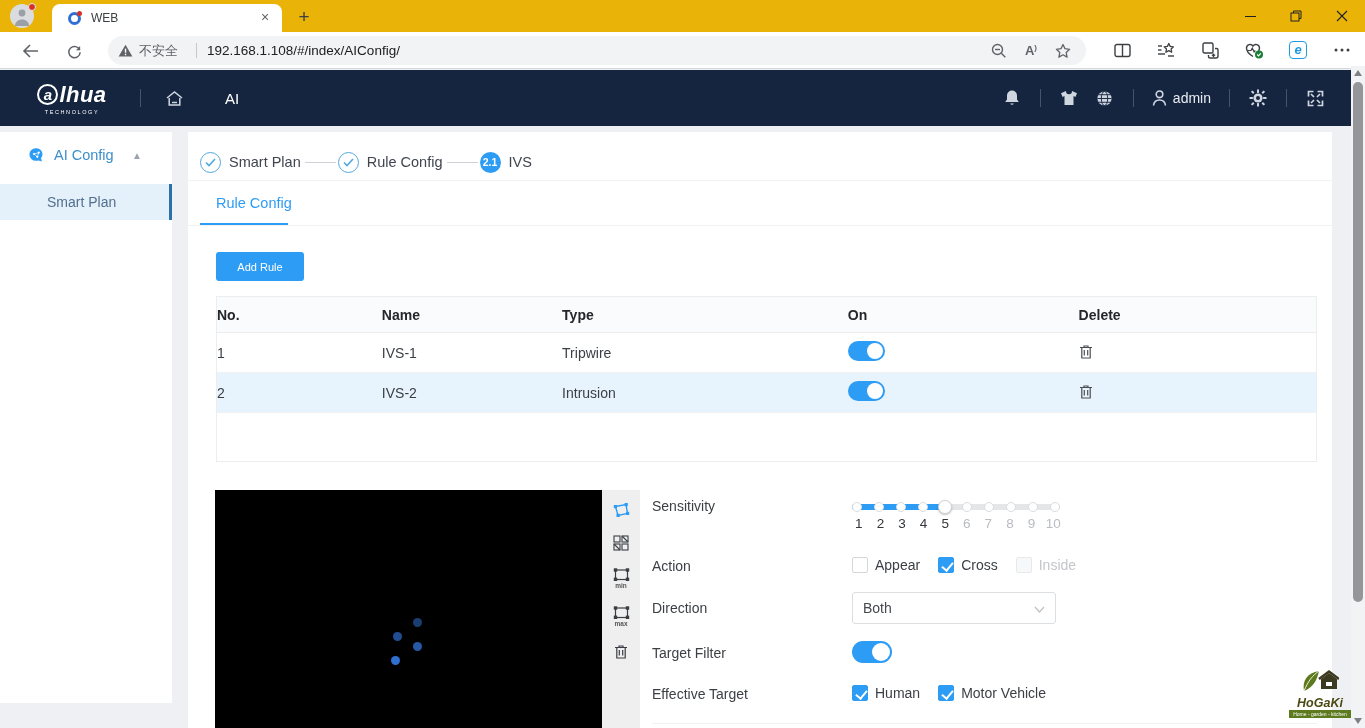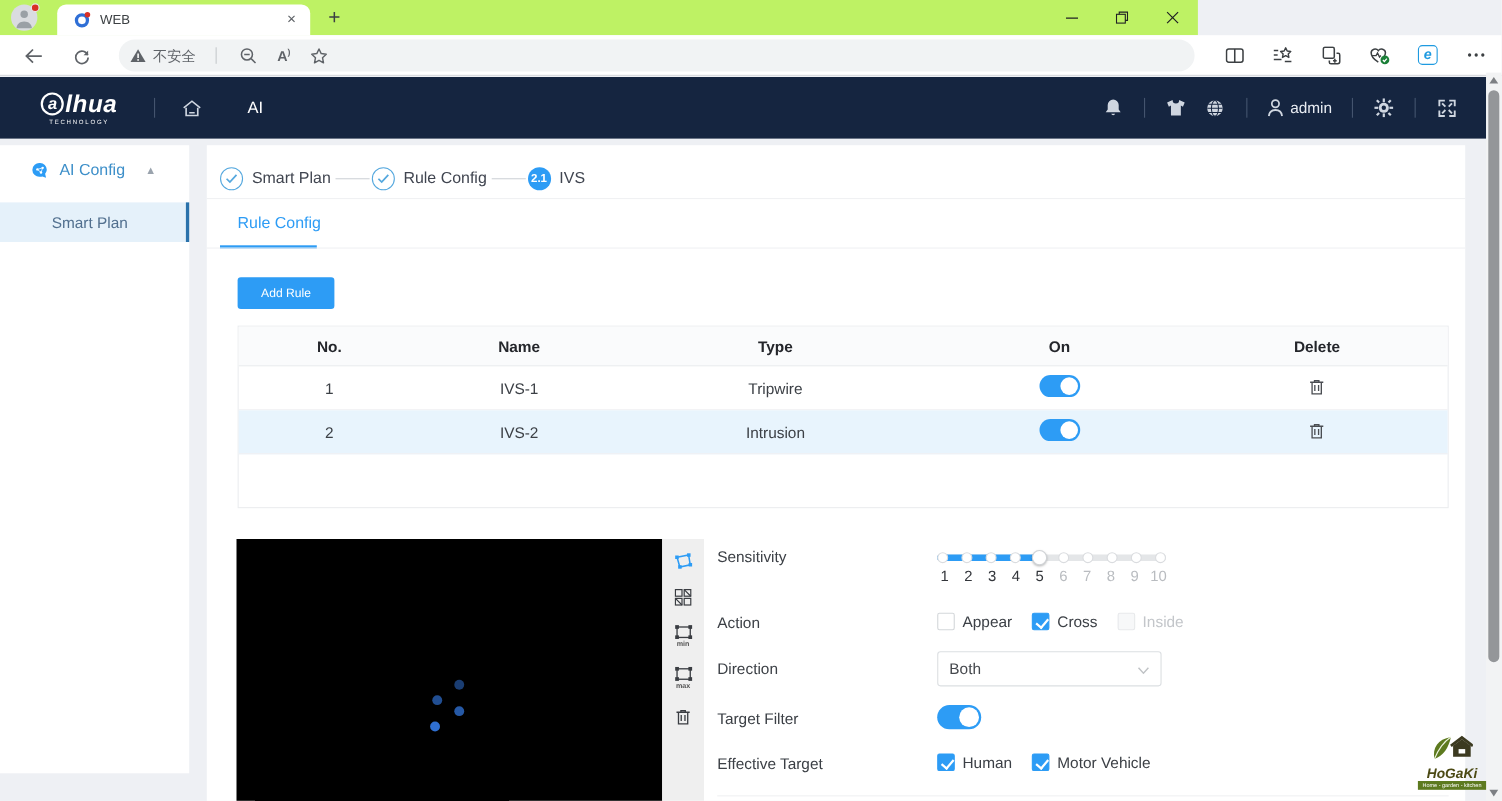--- a/index.html
+++ b/index.html
@@ -1,20 +1,20 @@
 <!DOCTYPE html>
 <html><head>
 <meta charset="utf-8">
 <style>
   * { margin:0; padding:0; box-sizing:border-box; }
   html,body { width:1365px; height:728px; overflow:hidden;
     font-family:"Liberation Sans", sans-serif; background:#eef0f4; }
 
   
-  #titlebar { position:absolute; left:0; top:0; width:1089px; height:32px; background:#bef264; }
+  #titlebar { position:absolute; left:0; top:0; width:1365px; height:32px; background:#eab308; }
   .avatar { position:absolute; left:10px; top:4px; width:24px; height:24px; border-radius:50%;
     background:#dadce0; overflow:hidden; }
   .avatar svg { display:block; margin:4px auto 0; }
   .avatar-dot { position:absolute; left:28px; top:3px; width:8px; height:8px; border-radius:50%;
     background:#d93025; border:1.5px solid #e8eaed; }
   .tab { position:absolute; left:52px; top:4px; width:230px; height:28px; background:#fff;
     border-radius:8px 8px 0 0; display:flex; align-items:center; padding:0 8px; }
   .favicon { width:13px; height:13px; border:3px solid #2f6fd6; border-radius:50%; margin:0 10px 0 8px; position:relative; }
   .favicon::after { content:""; position:absolute; right:-4px; top:-4px; width:5px; height:5px;
     border-radius:50%; background:#d93025; }
@@ -86,21 +86,21 @@
 
   .add-btn { position:absolute; left:28px; top:120px; width:88px; height:29px; background:#2d9cf5;
     color:#fff; font-size:11px; border:none; border-radius:3px; display:flex; align-items:center; justify-content:center; }
 
   .table { position:absolute; left:28px; top:164px; width:1101px; height:166px;
     border:1px solid #ebedef; font-size:14px; color:#3c4046; }
   .tr { display:flex; align-items:center; }
   .tr.head { height:36px; background:#fafbfc; font-weight:bold; color:#24262b; border-bottom:1px solid #ebedef; }
   .tr.row { height:40px; border-bottom:1px solid #f0f1f3; }
   .tr.row.selected { background:#e8f4fd; }
-  .td { text-align:center; }
+  .td { }
   .td.c-no{width:15%;} .td.c-name{width:16.4%;} .td.c-type{width:26%;} .td.c-on{width:21%;} .td.c-del{width:21.6%;}
   .toggle { display:inline-block; width:37px; height:20px; border-radius:10px; background:#2d9cf5; position:relative; }
   .toggle::after { content:""; position:absolute; right:2px; top:2px; width:16px; height:16px;
     border-radius:50%; background:#fff; }
   .trash { display:inline-block; }
 
   
   .video { position:absolute; left:27px; top:358px; width:387px; height:238px; background:#000; }
   .spin-dot { position:absolute; width:9px; height:9px; border-radius:50%; background:#2f6fd0; }
   .tools { position:absolute; left:414px; top:358px; width:38px; height:238px; background:#efefef;
@@ -198,20 +198,21 @@
       </svg>
   </div>
   <div class="urlbar">
     <svg width="15" height="13" viewBox="0 0 16 14">
         <path d="M8 0.8L15.4 13.4H0.6z" fill="#5f6368"></path>
         <rect x="7.3" y="5" width="1.5" height="4.4" fill="#fff"></rect>
         <rect x="7.3" y="10.5" width="1.5" height="1.6" fill="#fff"></rect>
       </svg>
     <span class="sec-label">不安全</span>
     <span class="url-sep"></span>
+    <span class="url-text">192.168.1.108/#/index/AIConfig/</span>
     <span class="pill-ic">
       <svg width="16" height="16" viewBox="0 0 16 16">
           <circle cx="6.5" cy="6.5" r="5" fill="none" stroke="#5f6368" stroke-width="1.4"></circle>
           <line x1="4" y1="6.5" x2="9" y2="6.5" stroke="#5f6368" stroke-width="1.4"></line>
           <line x1="10.3" y1="10.3" x2="14.3" y2="14.3" stroke="#5f6368" stroke-width="1.4"></line>
         </svg>
     </span>
     <span class="pill-ic">
         <span class="readaloud">A<sup style="font-size:8px;">)</sup></span>
       </span>

